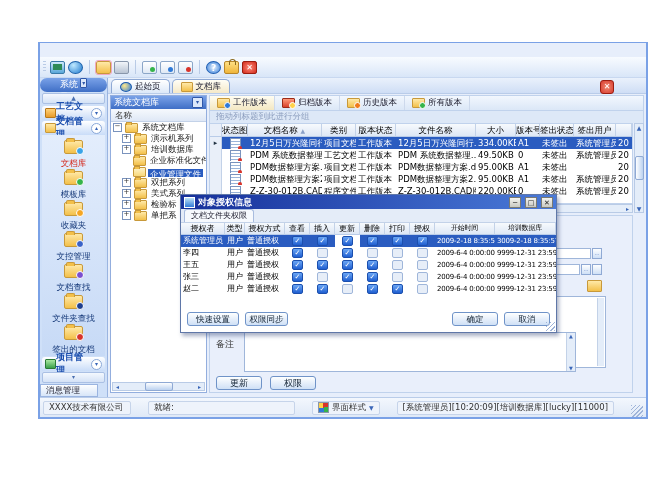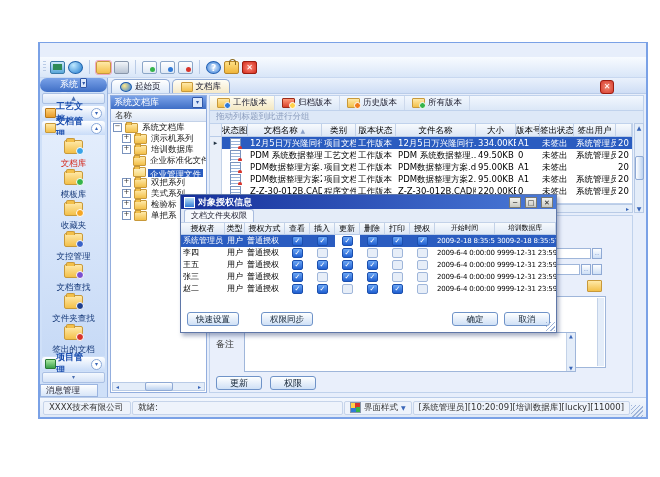--- a/index.html
+++ b/index.html
@@ -172,27 +172,27 @@
   .dc{height:12px;line-height:12px;font-size:8px;overflow:hidden;white-space:nowrap;flex:none;box-sizing:border-box;padding:0 2px;}
   .d-name{width:44px;} .d-type{width:20px;} .d-mode{width:40px;} .d-perm{width:25px;padding:0;display:flex;align-items:center;justify-content:center;}
   .d-start{width:60px;font-size:7px;letter-spacing:-.2px;} .d-end{flex:1;width:auto;font-size:7px;letter-spacing:-.2px;}
   .d-perm.wcell{background:#fff;}
   .cb{width:11px;height:10px;border-radius:2px;box-sizing:border-box;background:#e7eef8;border:1px solid #9fb6da;
       font-size:7px;line-height:8px;text-align:center;color:#fff;}
   .cb.on{background:linear-gradient(#6aa6f5,#1f5ed0);border:1px solid #1b4fae;}
   .dlg-btns{position:absolute;left:0;right:0;bottom:6px;height:14px;}
   .xpbtn{position:absolute;height:14px;background:linear-gradient(#feffff,#cfe0f6);border:1px solid #6f93c8;border-radius:3px;
       font-size:8.5px;text-align:center;line-height:13px;color:#123;box-sizing:border-box;}
-  .b-quick{left:6px;width:52px;} .b-sync{left:64px;width:52px;margin-left:16px;} .b-ok{right:58px;width:46px;} .b-cancel{right:6px;width:46px;}
+  .b-quick{left:6px;width:52px;} .b-sync{left:64px;width:43px;} .b-ok{right:58px;width:46px;} .b-cancel{right:6px;width:46px;}
   .dlg-grip{position:absolute;right:1px;bottom:1px;width:9px;height:9px;
       background:repeating-linear-gradient(135deg,#9fb4d8 0 1px,transparent 1px 3px);}
 
   
   .statusbar{position:absolute;left:0;right:0;bottom:0;height:20px;background:linear-gradient(#f3f7fd,#dfe9f7);
-      border-top:1px solid #b9cce9;display:flex;align-items:center;font-size:8.5px;color:#333;padding:0 3px;gap:1px;box-sizing:border-box;margin-top:37px;}
+      border-top:1px solid #b9cce9;display:flex;align-items:center;font-size:8.5px;color:#333;padding:0 3px;gap:17px;box-sizing:border-box;margin-top:37px;}
   .sb-cell{border:1px solid #c6d4ea;border-radius:2px;height:14px;display:flex;align-items:center;padding:0 5px;background:#eef3fb;box-sizing:border-box;white-space:nowrap;overflow:hidden;}
   .sb-company{width:88px;} .sb-ready{flex:1;} .sb-style{gap:3px;} .sb-session{max-width:250px;}
   .sb-grid{width:9px;height:9px;background:conic-gradient(#d8332a 0 25%,#35b44a 0 50%,#2f7ad8 0 75%,#ffd24a 0);border:1px solid #8896ab;flex:none;}
   .sb-caret{font-size:6px;color:#3a66b8;}
   .sb-grip{width:12px;height:12px;align-self:flex-end;background:repeating-linear-gradient(135deg,#9fb4d8 0 1px,transparent 1px 3px);}
 </style>
 </head>
 <body>
 
 <div id="stage">

